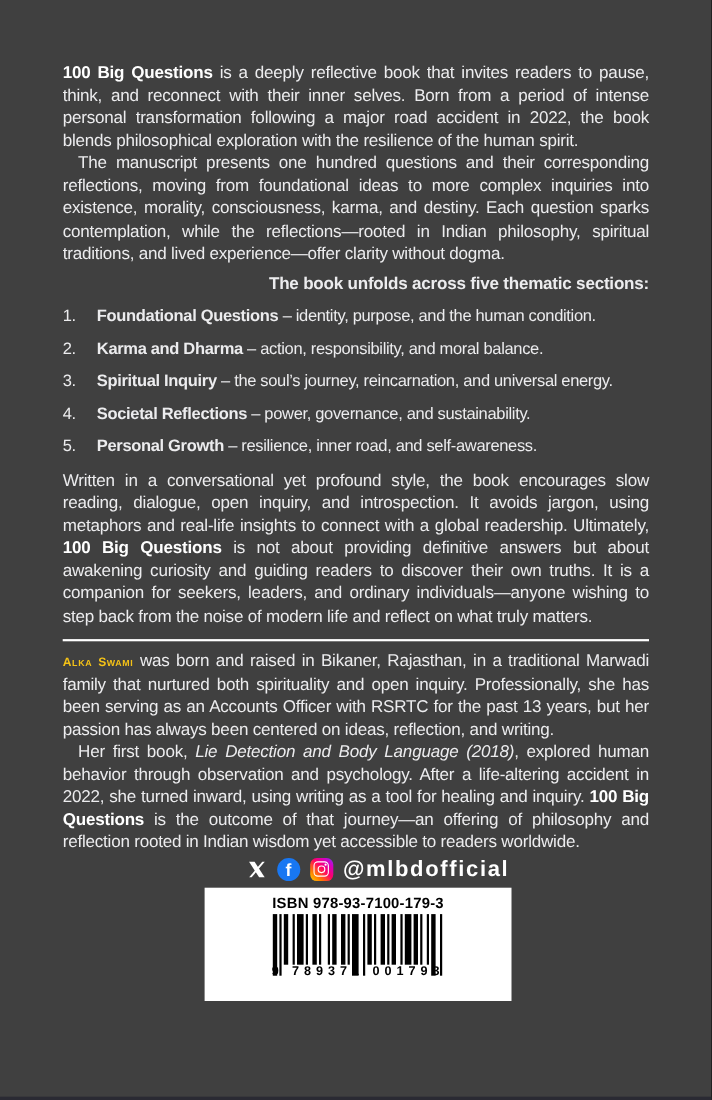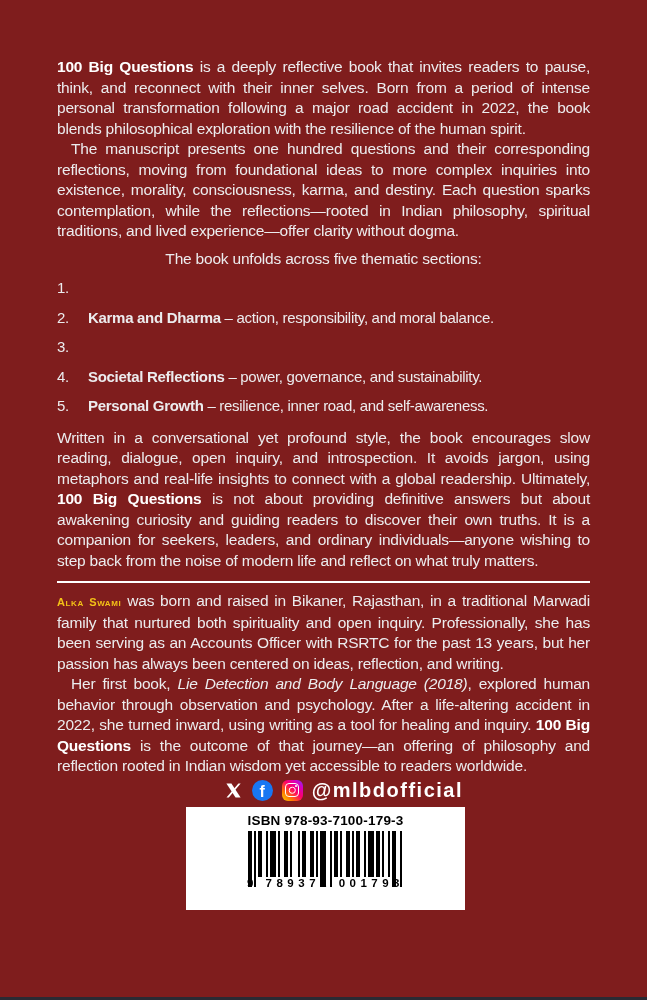--- a/index.html
+++ b/index.html
@@ -1,39 +1,39 @@
 <!DOCTYPE html>
 <html><head>
 <meta charset="utf-8">
 <style>
   html, body { margin: 0; padding: 0; background: #000; }
   .cover {
     position: relative;
     width: 647px;
     height: 1000px;
-    background: #7f1d1d;
+    background: #404040;
     overflow: hidden;
     font-family: "Liberation Sans", sans-serif;
   }
   
   .copy {
     position: absolute;
     left: 57px;
     top: 57px;
     width: 533px;
     color: #ececee;
     font-size: 15.5px;
     line-height: 20.5px;
     letter-spacing: -0.2px;
     text-align: justify;
   }
   .para { margin: 0; }
   .indent { text-indent: 14px; }
   .para b { color: #ffffff; }
-  .intro { margin: 7px 0 9px 0; text-align: center; }
+  .intro { margin: 7px 0 9px 0; text-align: right; font-weight: bold; }
   .sections { margin: 0; padding: 0; list-style: none; }
   .sec { display: flex; margin-bottom: 9px; font-size: 15px; letter-spacing: -0.3px; }
   .sec .num { width: 31px; flex: none; }
   .sec .sec-text { white-space: nowrap; }
   .p3 { margin-top: 11px; }
   .rule {
     border: none;
     border-top: 2px solid #ffffff;
     margin: 10px 0 8px 0;
   }
@@ -140,27 +140,29 @@
   <main class="copy">
     <p class="para"><b>100 Big Questions</b><span> is a deeply reflective book that invites readers to pause, think, and reconnect with their inner selves. Born from a period of intense personal transformation following a major road accident in 2022, the book blends philosophical exploration with the resilience of the human spirit.</span></p>
 
     <p class="para indent">The manuscript presents one hundred questions and their corresponding reflections, moving from foundational ideas to more complex inquiries into existence, morality, consciousness, karma, and destiny. Each question sparks contemplation, while the reflections—rooted in Indian philosophy, spiritual traditions, and lived experience—offer clarity without dogma.</p>
 
     <p class="para intro">The book unfolds across five thematic sections:</p>
 
     <ol class="sections">
       <li class="sec">
         <span class="num">1.</span>
+        <span class="sec-text"><b>Foundational Questions</b><span> – identity, purpose, and the human condition.</span></span>
       </li>
       <li class="sec">
         <span class="num">2.</span>
         <span class="sec-text"><b>Karma and Dharma</b><span> – action, responsibility, and moral balance.</span></span>
       </li>
       <li class="sec">
         <span class="num">3.</span>
+        <span class="sec-text"><b>Spiritual Inquiry</b><span> – the soul’s journey, reincarnation, and universal energy.</span></span>
       </li>
       <li class="sec">
         <span class="num">4.</span>
         <span class="sec-text"><b>Societal Reflections</b><span> – power, governance, and sustainability.</span></span>
       </li>
       <li class="sec">
         <span class="num">5.</span>
         <span class="sec-text"><b>Personal Growth</b><span> – resilience, inner road, and self-awareness.</span></span>
       </li>
     </ol>

